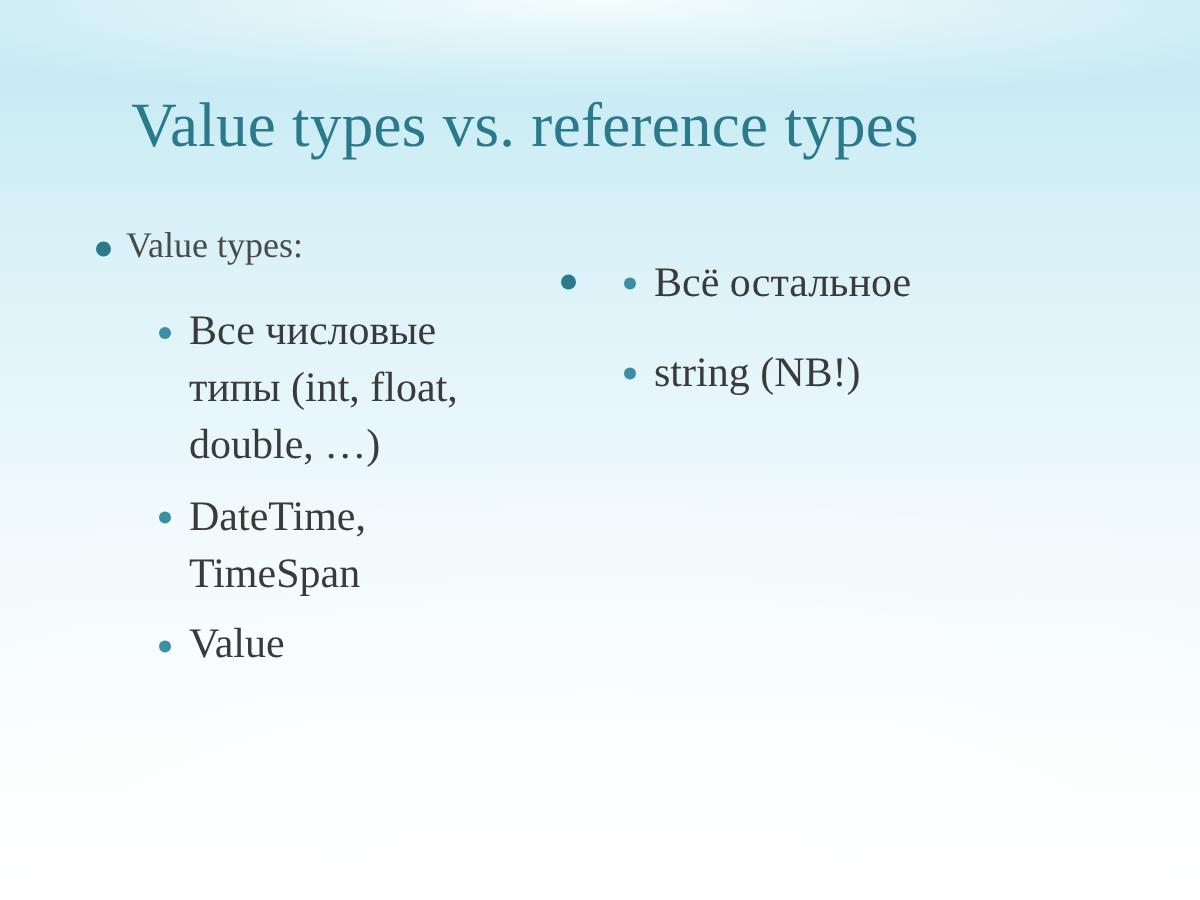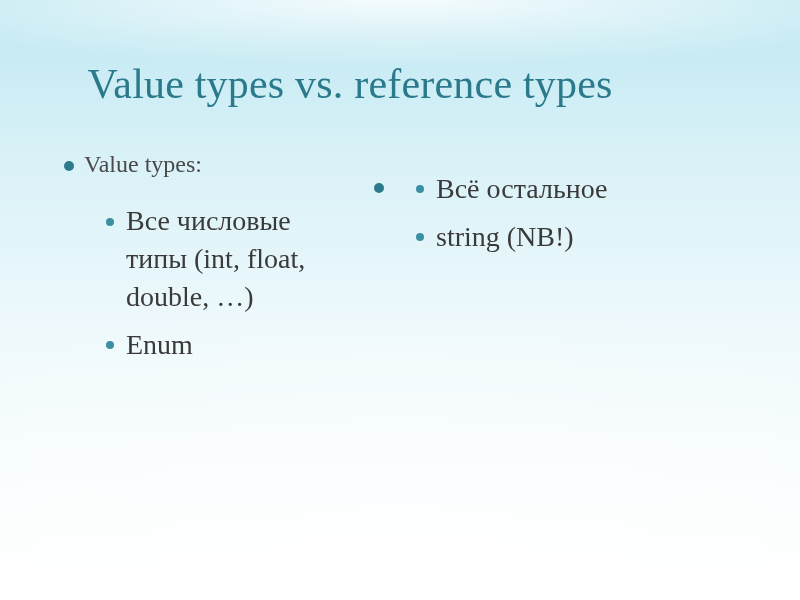--- a/index.html
+++ b/index.html
@@ -65,21 +65,21 @@
   .lvl1 > li { font-size: 24px; color: #4a4a4a; }
   .lvl1 > li::before { width: 10px; height: 10px; top: 0.55em; }
   .lvl2 {
     margin-top: 22px;
     padding-left: 18px;
   }
   .lvl2 > li {
     font-size: 28px;
     margin-bottom: 10px;
   }
-  .lvl2 > li.gap-top { margin-top: 10px; }
+  .lvl2 > li.gap-top { margin-top: 22px; }
   .lvl2 > li::before {
     width: 8px; height: 8px;
     background: #3a8fa3;
   }
 </style>
 </head>
 <body>
 
 <div class="wave"></div>
 
@@ -88,21 +88,22 @@
   <h1 class="title">Value types vs. reference types</h1>
 
   <div class="cols">
 
     <div class="col">
       <ul class="lvl1">
         <li>
           <span>Value types:</span>
           <ul class="lvl2">
             <li><span>Все числовые типы (int, float, double, …)</span></li>
-            <li><span>Enum</span></li>
+            <li><span>DateTime, TimeSpan</span></li>
+            <li><span>Value</span></li>
           </ul>
         </li>
       </ul>
     </div>
 
     <div class="col">
       <ul class="lvl1">
         <li>
           <ul class="lvl2">
             <li><span>Всё остальное</span></li>

